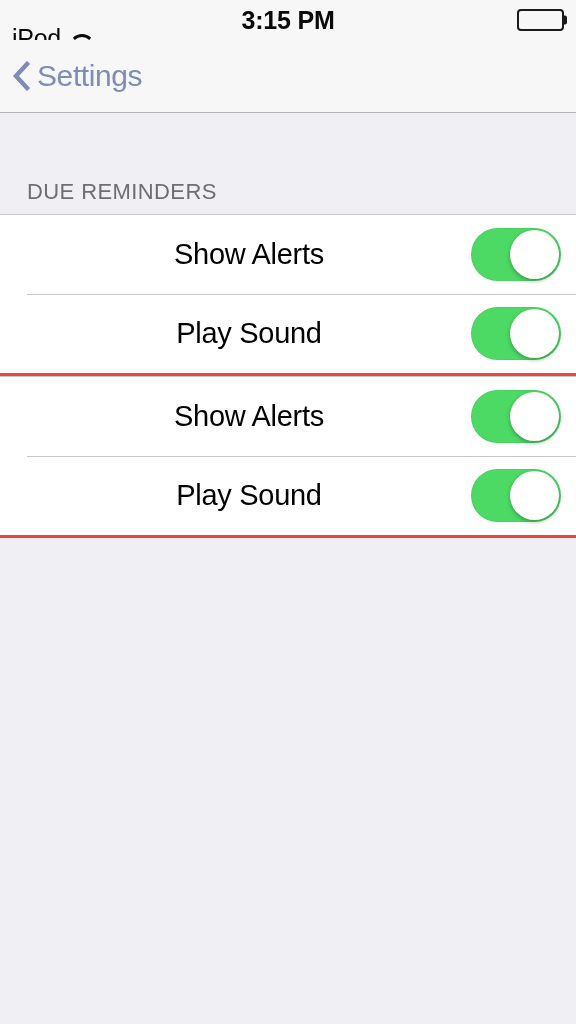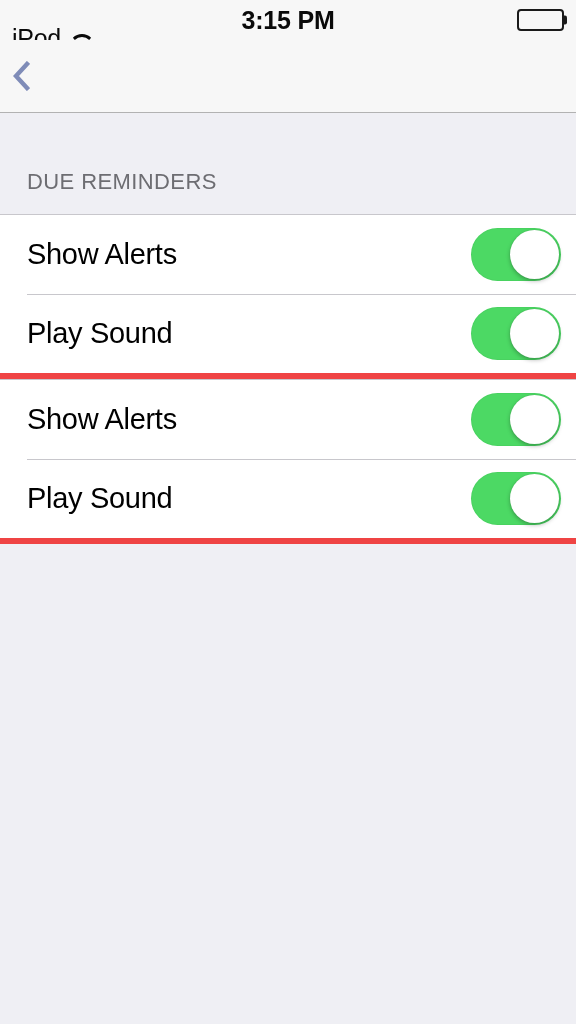--- a/index.html
+++ b/index.html
@@ -133,33 +133,34 @@
   .content {
     background: #EFEFF4;
     height: calc(1024px - 113px);
     position: relative;
     overflow: hidden;
   }
   .section-header {
     height: 101px;
     display: flex;
     align-items: flex-end;
-    padding: 0 0 21px 27px;
+    padding: 0 0 11px 27px;
     box-sizing: border-box;
   }
   .section-header-text {
     font-size: 22px;
     color: #6D6D72;
     letter-spacing: 0.4px;
     line-height: 1;
   }
   .group {
     background: #FFFFFF;
     border-top: 1px solid #C8C7CC;
-    border-bottom: 6px solid #ef4444;
+    border-bottom: 3px solid #ef4444;
+    text-align: center;
   }
   .row {
     height: 79px;
     display: flex;
     align-items: center;
     padding-left: 27px;
     padding-right: 15px;
     box-sizing: border-box;
     position: relative;
     background: #FFFFFF;
@@ -238,20 +239,21 @@
   </div>
 </div>
 
 <div class="nav-bar">
   <div class="nav-back">
     <span class="chevron-left">
       <svg viewBox="0 0 18 30" width="18" height="30" aria-hidden="true">
         <polyline points="15,3 4,15 15,27" fill="none" stroke="#7F8CB8" stroke-width="4.4" stroke-linecap="square" stroke-linejoin="miter"></polyline>
       </svg>
     </span>
+    <span class="nav-back-label">Settings</span>
   </div>
 </div>
 
 <div class="content">
 
   <div class="section-header">
     <span class="section-header-text">DUE REMINDERS</span>
   </div>
   <div class="group">
     <div class="row">

